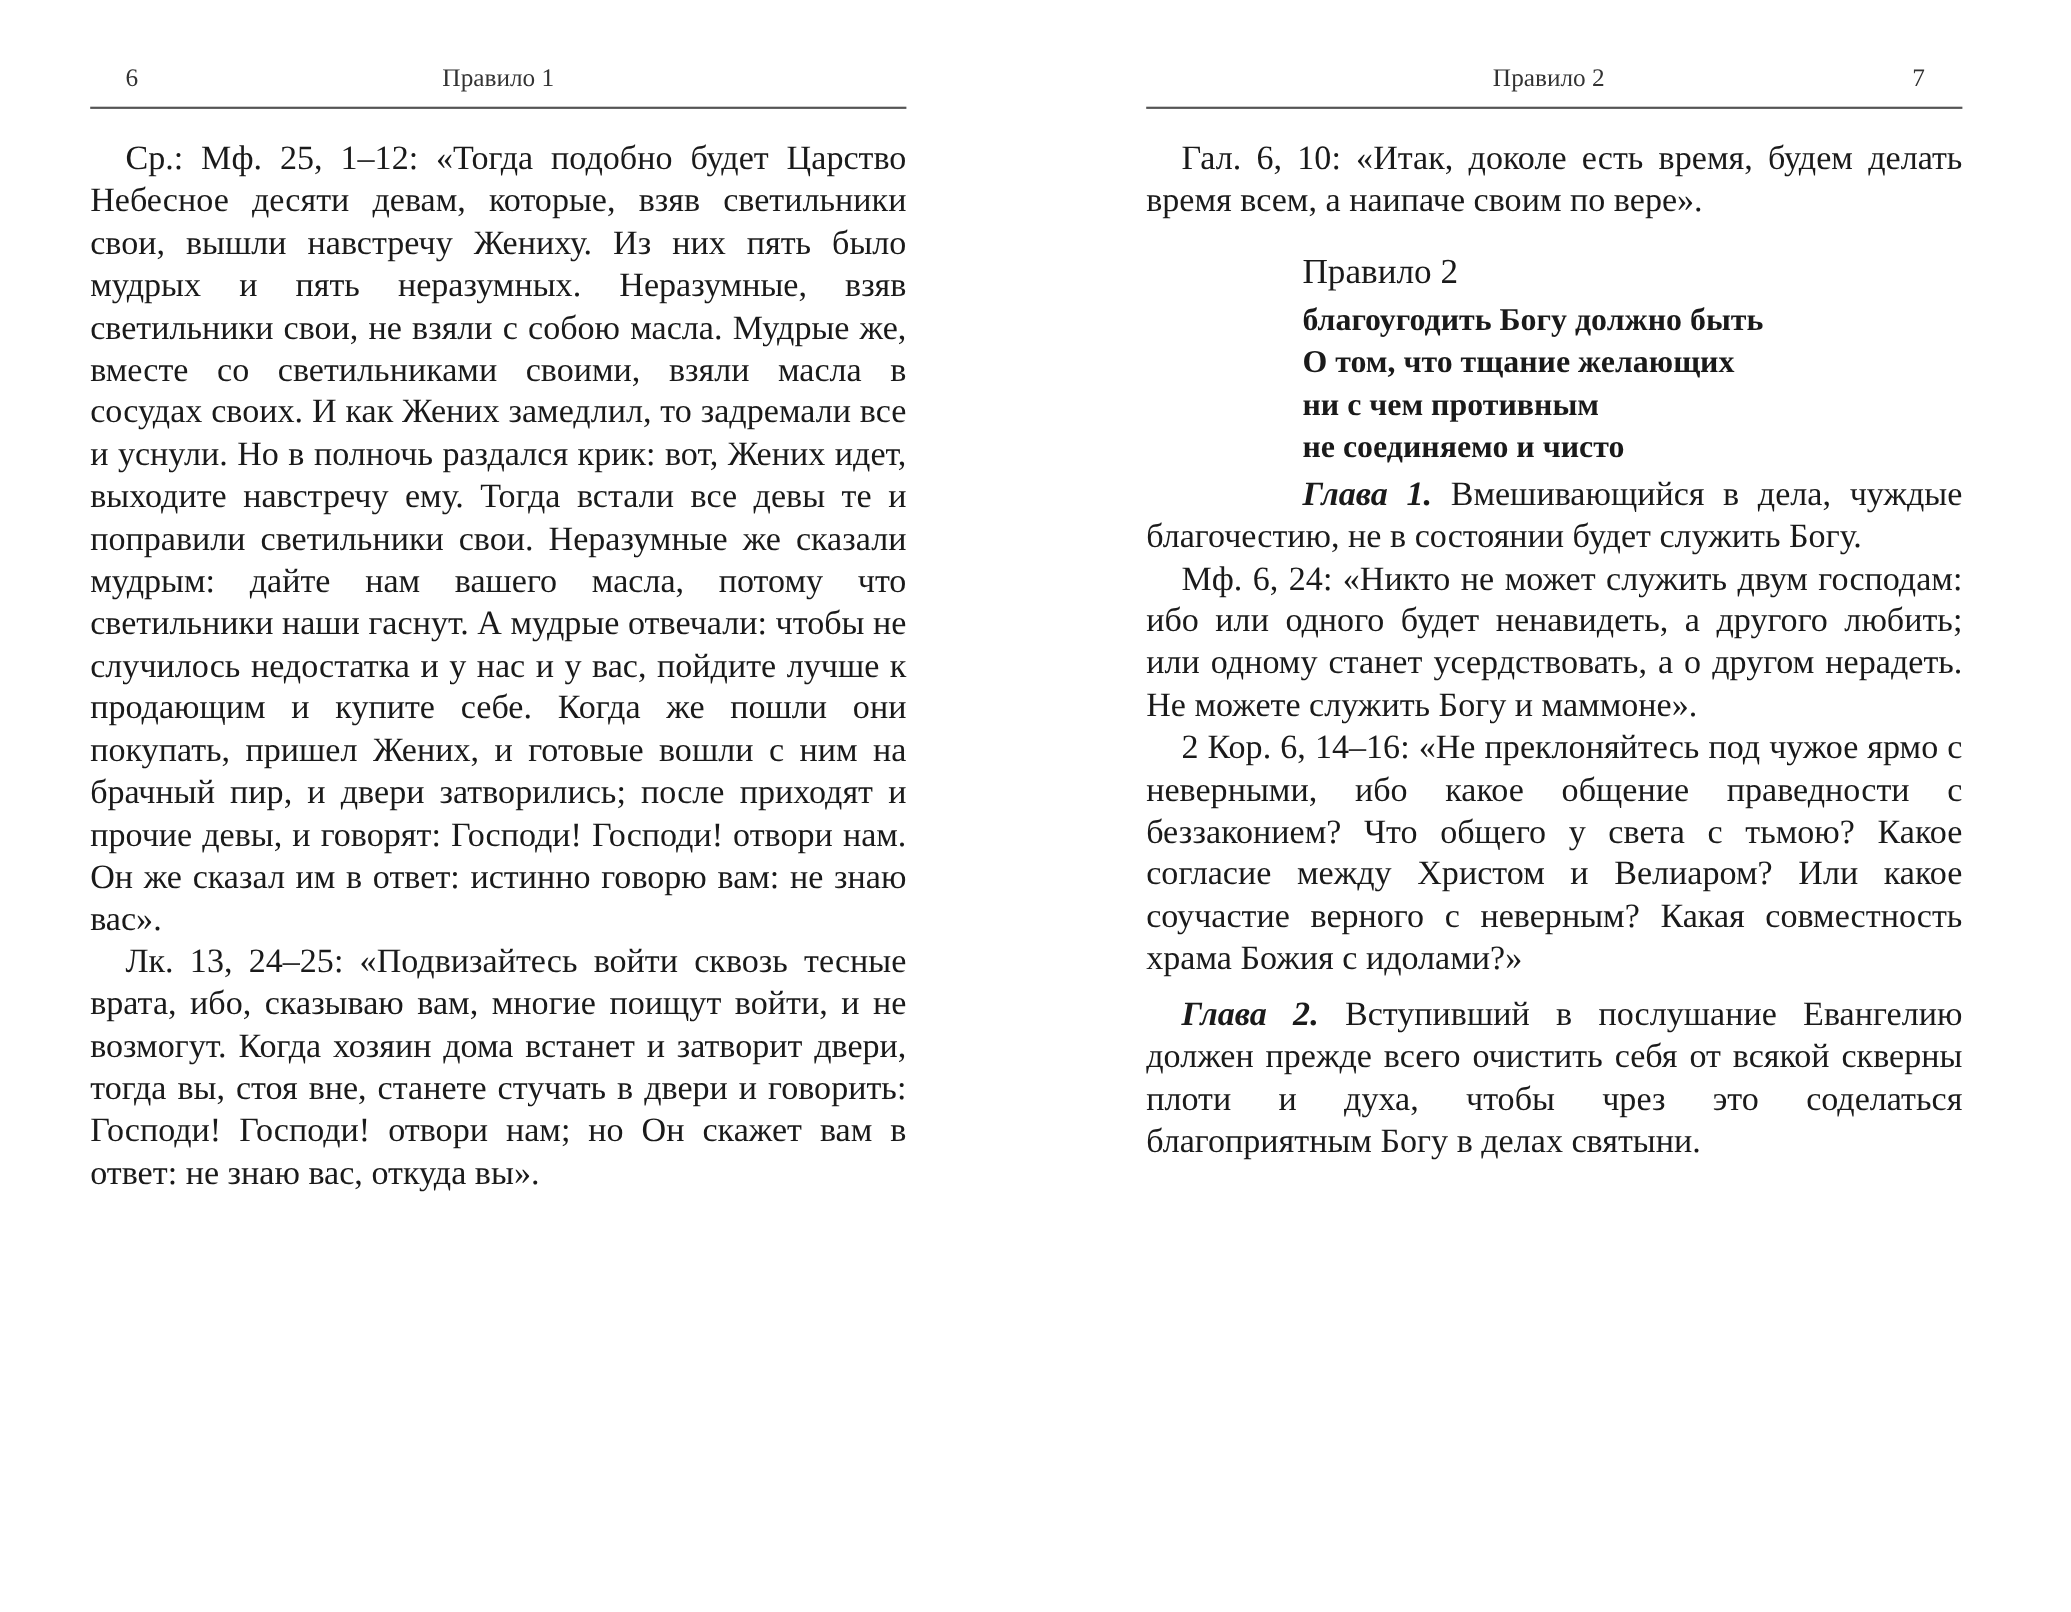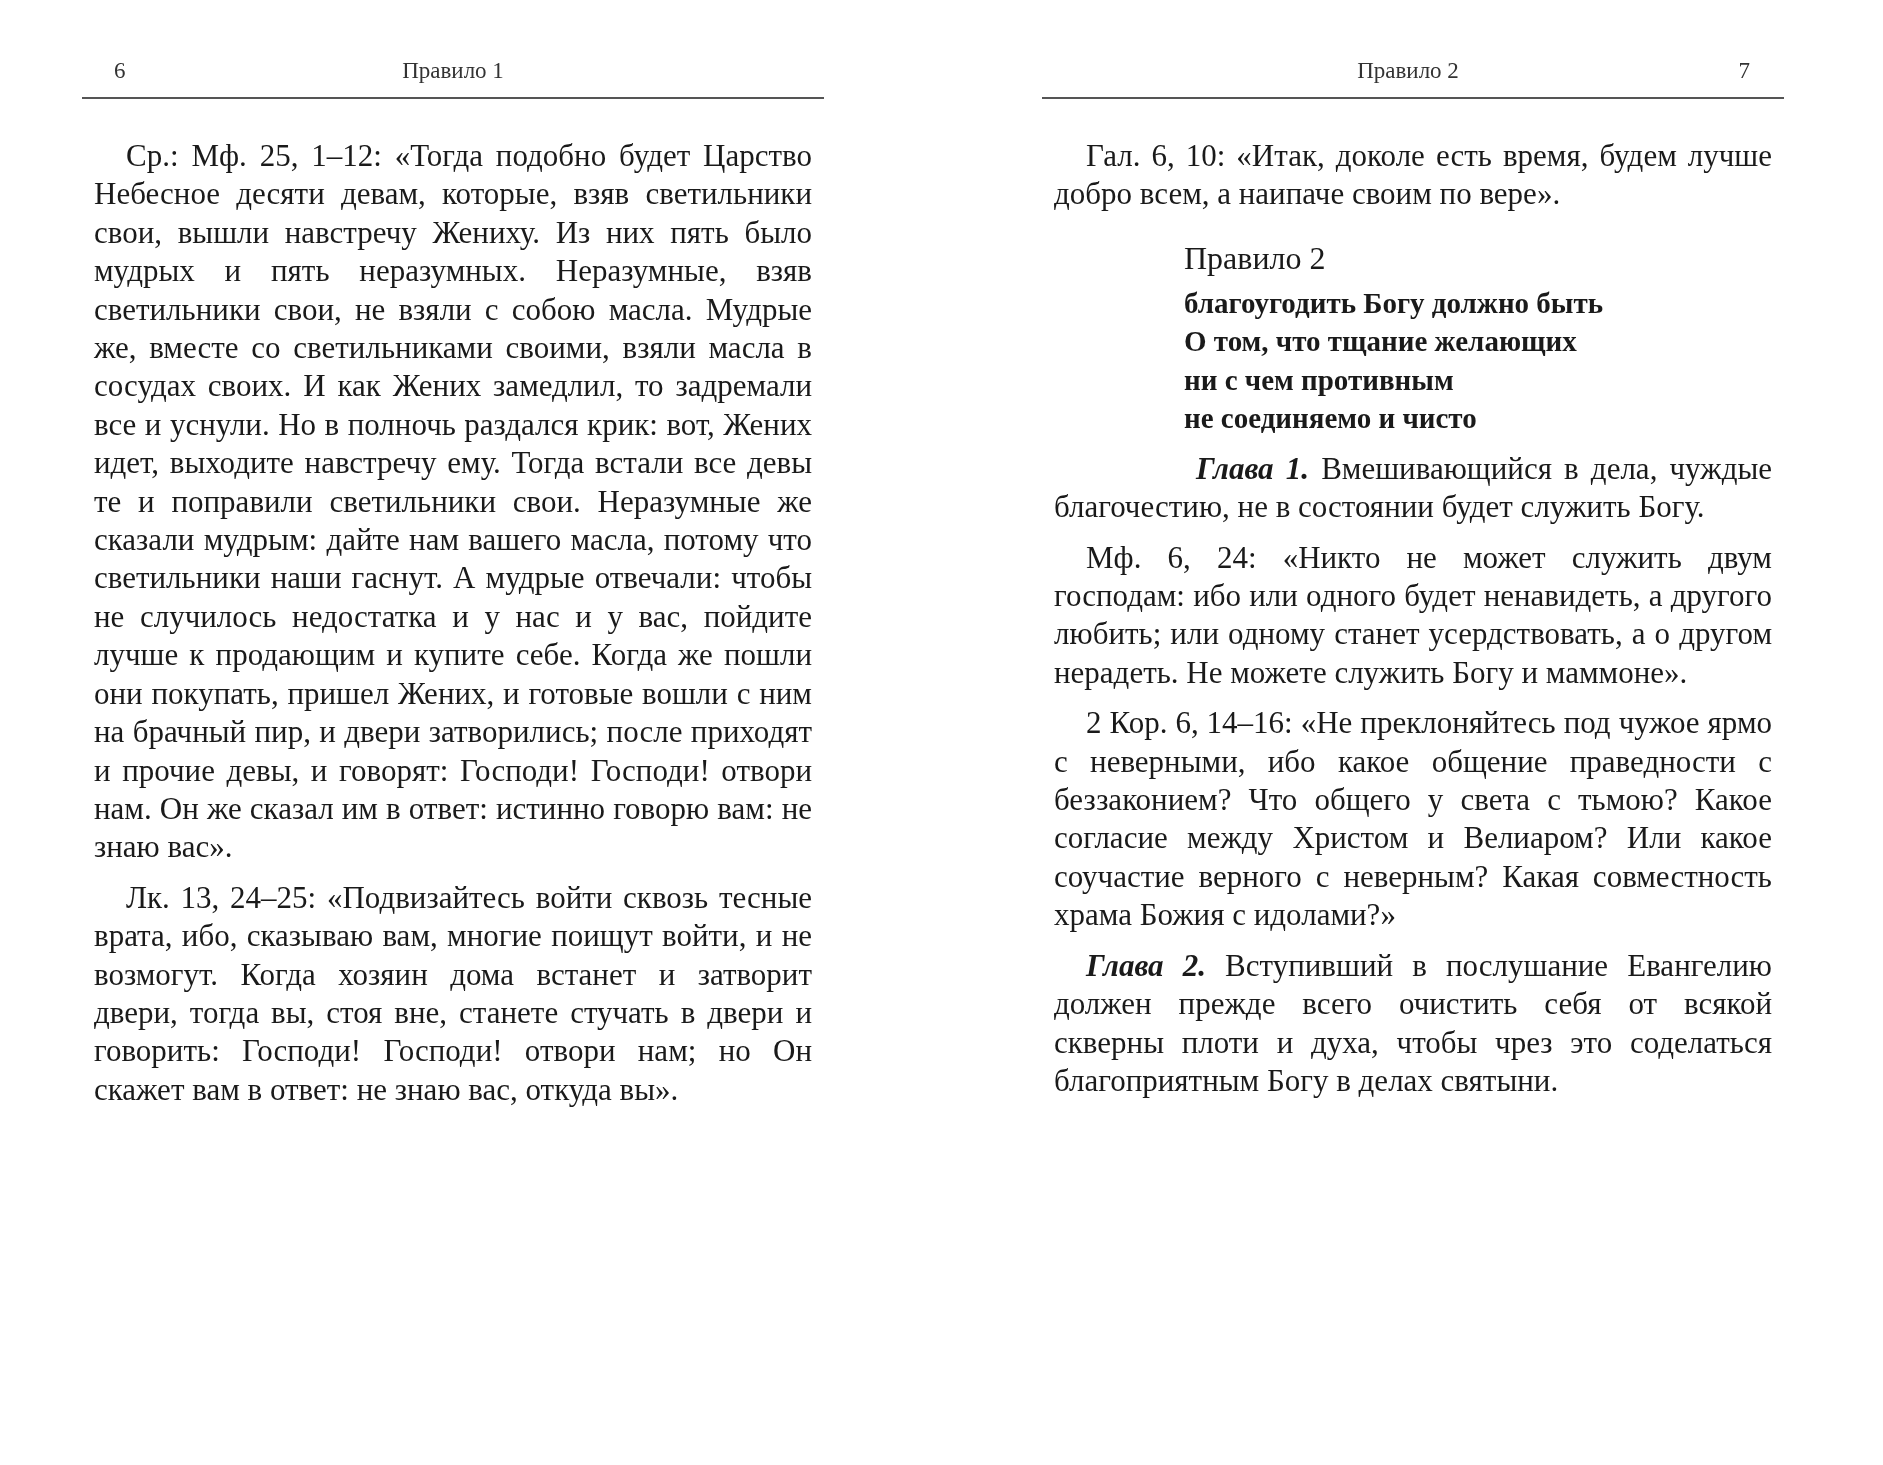--- a/index.html
+++ b/index.html
@@ -9,21 +9,21 @@
   .page.right { left: 1042px; width: 742px; }
   .running-head { position: absolute; top: 58px; left: 0; right: 0; height: 30px; font-size: 23px; color: #333; }
   .running-head .num { position: absolute; top: 0; }
   .running-head .title { position: absolute; top: 0; left: 0; right: 0; text-align: center; }
   .page.left .running-head .num { left: 32px; }
   .page.right .running-head .num { right: 34px; }
   .page.left .running-head .title { left: 0; }
   .page.right .running-head .title { left: -10px; }
   .rule { position: absolute; top: 97px; left: 0; right: 0; height: 0; border-top: 2px solid #555; }
   .body-text { position: absolute; top: 125px; left: 0; right: 0; font-size: 31px; line-height: 38.4px; text-align: justify; }
-  .body-text p { margin: 12px; text-indent: 32px; }
+  .body-text p { margin: 0; text-indent: 32px; }
   .heading-block { margin-top: 24px; padding-left: 142px; }
   .rule-title { font-size: 32px; line-height: 40px; margin: 0 0 6px 0; }
   .rule-subtitle { font-weight: bold; font-size: 29px; line-height: 38.5px; margin: 0 0 4px 0; text-align: left; }
   .chapter-label { font-style: italic; font-weight: bold; }
   p.no-indent-gap { margin-top: 12px; }
 </style>
 </head>
 <body>
 
 <div class="page left">
@@ -38,21 +38,21 @@
   </div>
 </div>
 
 <div class="page right">
   <div class="running-head">
     <span class="title">Правило 2</span>
     <span class="num">7</span>
   </div>
   <div class="rule"></div>
   <div class="body-text">
-    <p>Гал. 6, 10: «Итак, доколе есть время, будем лучше добро всем, а наипаче своим по вере».</p>
+    <p>Гал. 6, 10: «Итак, доколе есть время, будем делать время всем, а наипаче своим по вере».</p>
 
     <div class="heading-block">
       <div class="rule-title">Правило 2</div>
       <div class="rule-subtitle">
         <div>благоугодить Богу должно быть</div>
         <div>О том, что тщание желающих</div>
         <div>ни с чем противным</div>
         <div>не соединяемо и чисто</div>
       </div>
     </div>

